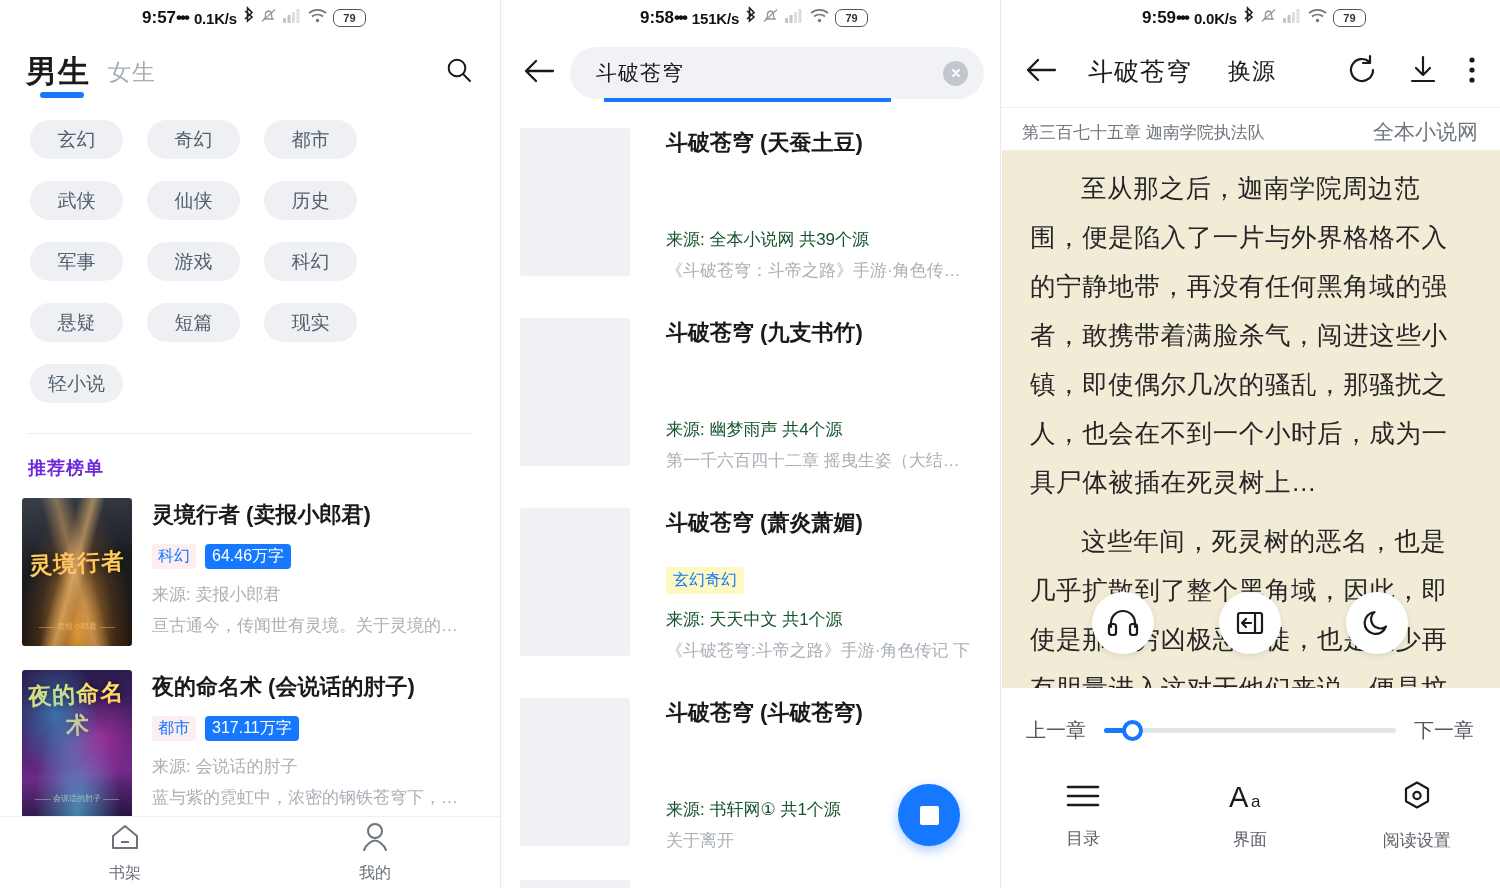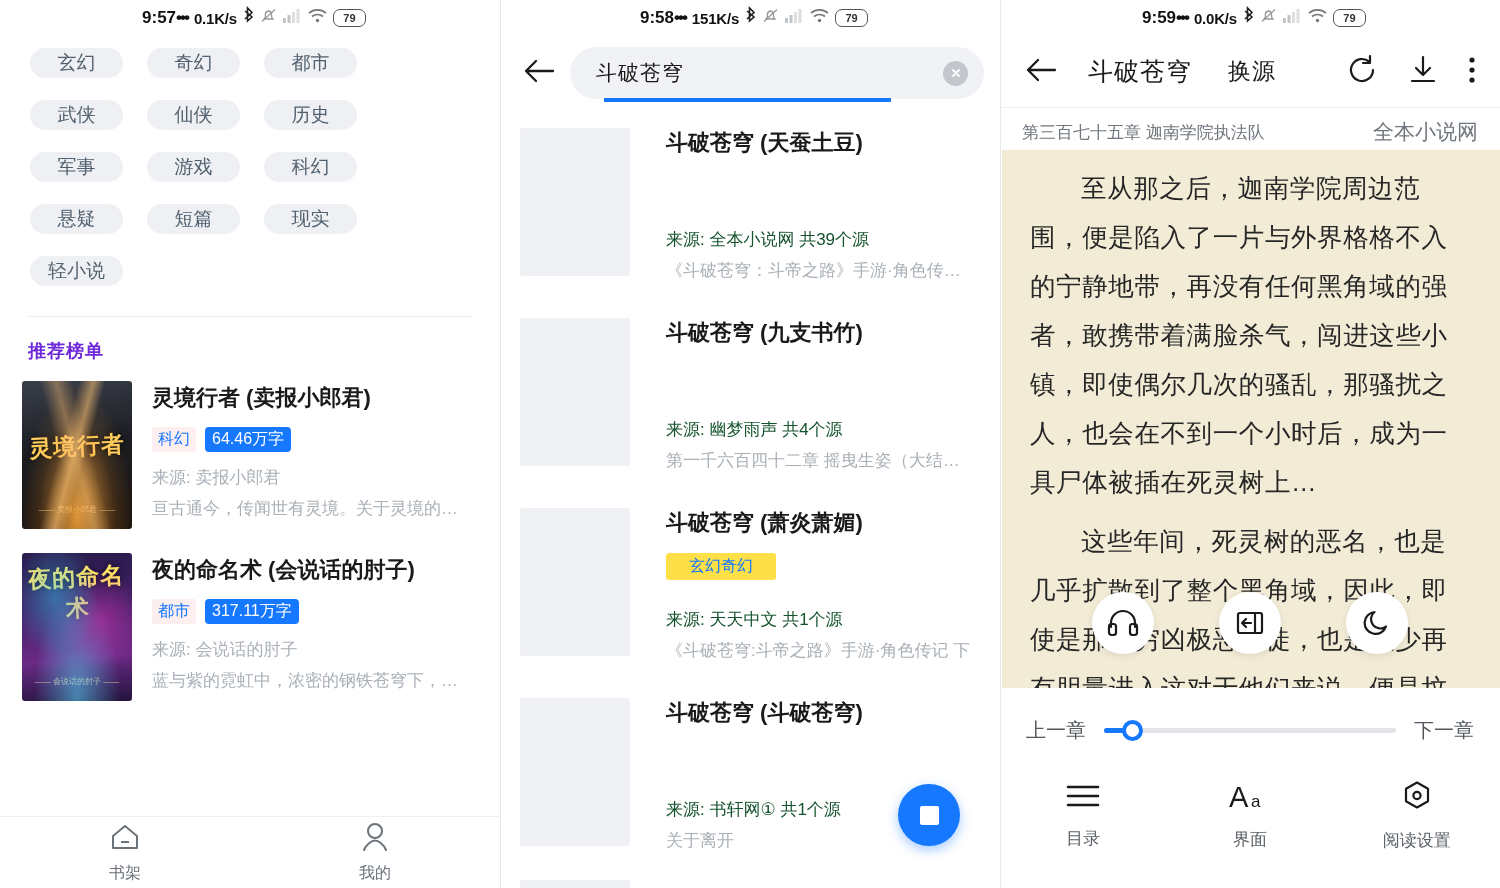--- a/index.html
+++ b/index.html
@@ -30,21 +30,21 @@
   .p1-header{ height:72px; display:flex; align-items:center; padding:0 26px; position:relative; }
   .tab-main{ font-size:31px; font-weight:700; color:#1a1a1a; letter-spacing:1px; }
   .tab-sub{ font-size:23px; color:#a6adb4; margin-left:18px; letter-spacing:1px; }
   .tab-underline{
     position:absolute; left:40px; bottom:10px; width:44px; height:6px;
     background:#1677ff; border-radius:3px;
   }
   .p1-search{ margin-left:auto; }
   .cats{ padding:12px 30px 4px 30px; display:flex; flex-wrap:wrap; gap:22px 24px; }
   .cat{
-    width:93px; height:30px; border-radius:22px; background:#eef0f3;
+    width:93px; height:39px; border-radius:22px; background:#eef0f3;
     display:flex; align-items:center; justify-content:center;
     font-size:19px; color:#52616f;
   }
   .divider-line{ margin:26px 28px 0 28px; height:1px; background:#ececec; }
   .rank-title{ font-size:18px; font-weight:700; color:#6d28d9; padding:22px 28px 12px 28px; letter-spacing:1px; }
   .book-row{ display:flex; padding:6px 28px 18px 22px; gap:20px; }
   .cover{
     width:110px; height:148px; border-radius:3px; flex:none;
     position:relative; overflow:hidden;
   }
@@ -104,21 +104,21 @@
     width:25px; height:25px; border-radius:50%; background:#c2c7cd;
     display:flex; align-items:center; justify-content:center; flex:none;
   }
   .search-underline{
     position:absolute; left:104px; width:287px; bottom:8px; height:4px; background:#1677ff;
   }
   .res-row{ display:flex; gap:36px; padding:18px 26px 18px 20px; height:190px; }
   .res-cover{ width:110px; height:148px; background:#eff1f4; border-radius:2px; flex:none; }
   .res-info{ flex:1; min-width:0; display:flex; flex-direction:column; }
   .res-name{ font-size:22px; font-weight:700; color:#1a1a1a; }
-  .res-tag{ align-self:flex-start; background:#fde047; color:#1677ff; font-size:16px; padding:3px 23px; border-radius:3px; margin-top:15px; }
+  .res-tag{ align-self:flex-start; background:#fef9c3; color:#1677ff; font-size:16px; padding:3px 7px; border-radius:3px; margin-top:29px; }
   .res-meta{ font-size:17px; color:#14532d; margin-top:auto; }
   .res-last{ font-size:17px; color:#a9b0b7; margin-top:8px; white-space:nowrap; overflow:hidden; text-overflow:ellipsis; }
   .fab-stop{
     position:absolute; right:40px; bottom:42px; width:62px; height:62px; border-radius:50%;
     background:#1677ff; display:flex; align-items:center; justify-content:center;
     box-shadow:0 4px 12px rgba(22,119,255,.38);
   }
   .fab-stop i{ width:19px; height:19px; background:#fff; border-radius:2px; display:block; }
 
   
@@ -198,20 +198,31 @@
           <svg width="21" height="17" viewBox="0 0 21 17">
               <path d="M2 6a13 13 0 0 1 17 0" fill="none" stroke="#777" stroke-width="1.7"></path>
               <path d="M5 9.5a8.5 8.5 0 0 1 11 0" fill="none" stroke="#777" stroke-width="1.7"></path>
               <circle cx="10.5" cy="13.5" r="1.7" fill="#777"></circle>
             </svg>
         </span>
         <span class="batt">79</span>
       </span>
     </div>
 
+    <div class="p1-header">
+      <span class="tab-main">男生</span>
+      <span class="tab-sub">女生</span>
+      <span class="tab-underline"></span>
+      <span class="p1-search">
+        <svg width="30" height="30" viewBox="0 0 30 30">
+            <circle cx="13" cy="13" r="8.3" fill="none" stroke="#1a1a1a" stroke-width="2"></circle>
+            <line x1="19" y1="19" x2="26" y2="26" stroke="#1a1a1a" stroke-width="2" stroke-linecap="round"></line>
+          </svg>
+      </span>
+    </div>
 
     <div class="cats">
       <div class="cat">玄幻</div>
       <div class="cat">奇幻</div>
       <div class="cat">都市</div>
       <div class="cat">武侠</div>
       <div class="cat">仙侠</div>
       <div class="cat">历史</div>
       <div class="cat">军事</div>
       <div class="cat">游戏</div>

